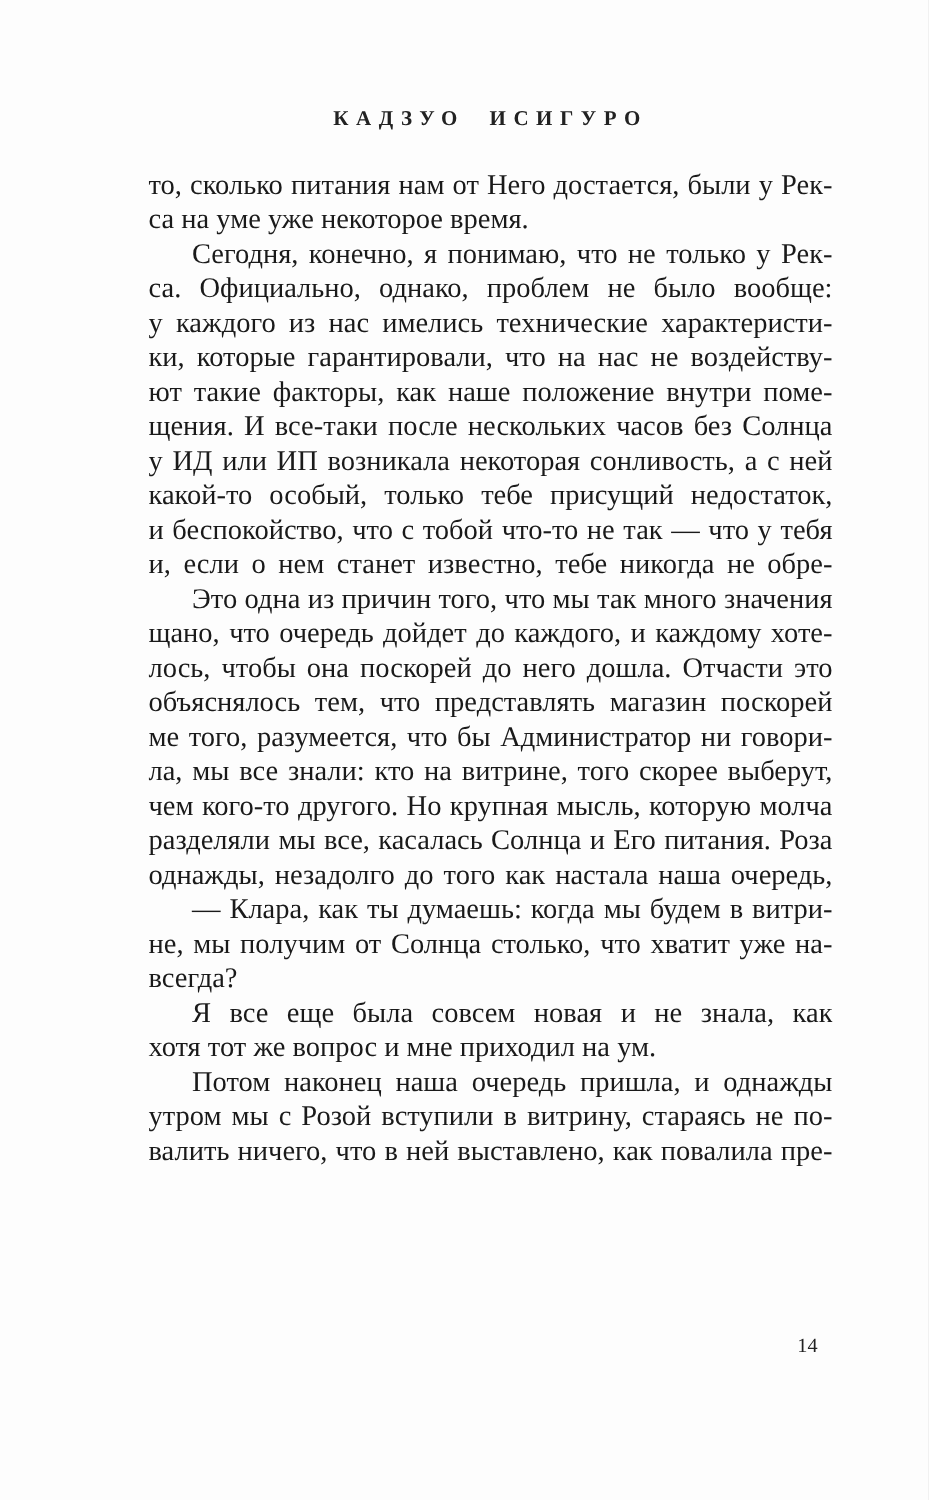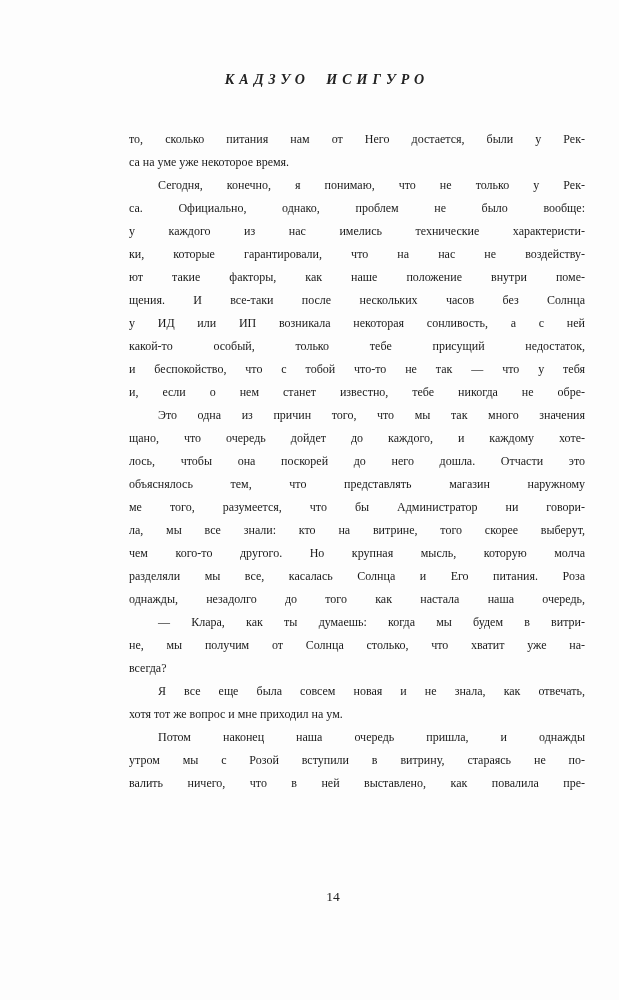--- a/index.html
+++ b/index.html
@@ -20,53 +20,51 @@
     position: absolute;
     top: 72px;
     left: 99px;
     width: 456px;
     text-align: center;
     font-size: 14px;
     font-weight: 600;
     letter-spacing: 5px;
     word-spacing: 8px;
     color: #222;
-    font-style: italic;
   }
   .body-text {
     position: absolute;
-    top: 128px;
+    top: 112px;
     left: 99px;
     width: 456px;
-    font-size: 12px;
+    font-size: 19px;
     line-height: 23px;
-    margin-left: 30px;
   }
   .paragraph {
     margin: 0;
   }
   .text-line {
     height: 23px;
     overflow: hidden;
     text-align: justify;
     text-align-last: justify;
     white-space: normal;
   }
   .text-line.para-end {
     text-align-last: left;
   }
   .text-line.indent {
     text-indent: 29px;
   }
   .folio {
     position: absolute;
     top: 889px;
-    left: 105px;
+    left: 89px;
     width: 456px;
-    text-align: center;
+    text-align: right;
     font-size: 13.5px;
     color: #222;
   }
 </style>
 </head>
 <body>
 
 <div class="page">
   <div class="running-header">КАДЗУО ИСИГУРО</div>
 
@@ -84,21 +82,21 @@
         <div class="text-line">щения. И все-таки после нескольких часов без Солнца</div>
         <div class="text-line">у ИД или ИП возникала некоторая сонливость, а с ней</div>
         <div class="text-line">какой-то особый, только тебе присущий недостаток,</div>
         <div class="text-line">и беспокойство, что с тобой что-то не так — что у тебя</div>
         <div class="text-line">и, если о нем станет известно, тебе никогда не обре-</div>
       </div>
       <div class="paragraph">
         <div class="text-line indent">Это одна из причин того, что мы так много значения</div>
         <div class="text-line">щано, что очередь дойдет до каждого, и каждому хоте-</div>
         <div class="text-line">лось, чтобы она поскорей до него дошла. Отчасти это</div>
-        <div class="text-line">объяснялось тем, что представлять магазин наружному</div>
+        <div class="text-line">объяснялось тем, что представлять магазин поскорей</div>
         <div class="text-line">ме того, разумеется, что бы Администратор ни говори-</div>
         <div class="text-line">ла, мы все знали: кто на витрине, того скорее выберут,</div>
         <div class="text-line">чем кого-то другого. Но крупная мысль, которую молча</div>
         <div class="text-line">разделяли мы все, касалась Солнца и Его питания. Роза</div>
         <div class="text-line">однажды, незадолго до того как настала наша очередь,</div>
       </div>
       <div class="paragraph">
         <div class="text-line indent">— Клара, как ты думаешь: когда мы будем в витри-</div>
         <div class="text-line">не, мы получим от Солнца столько, что хватит уже на-</div>
         <div class="text-line para-end">всегда?</div>

